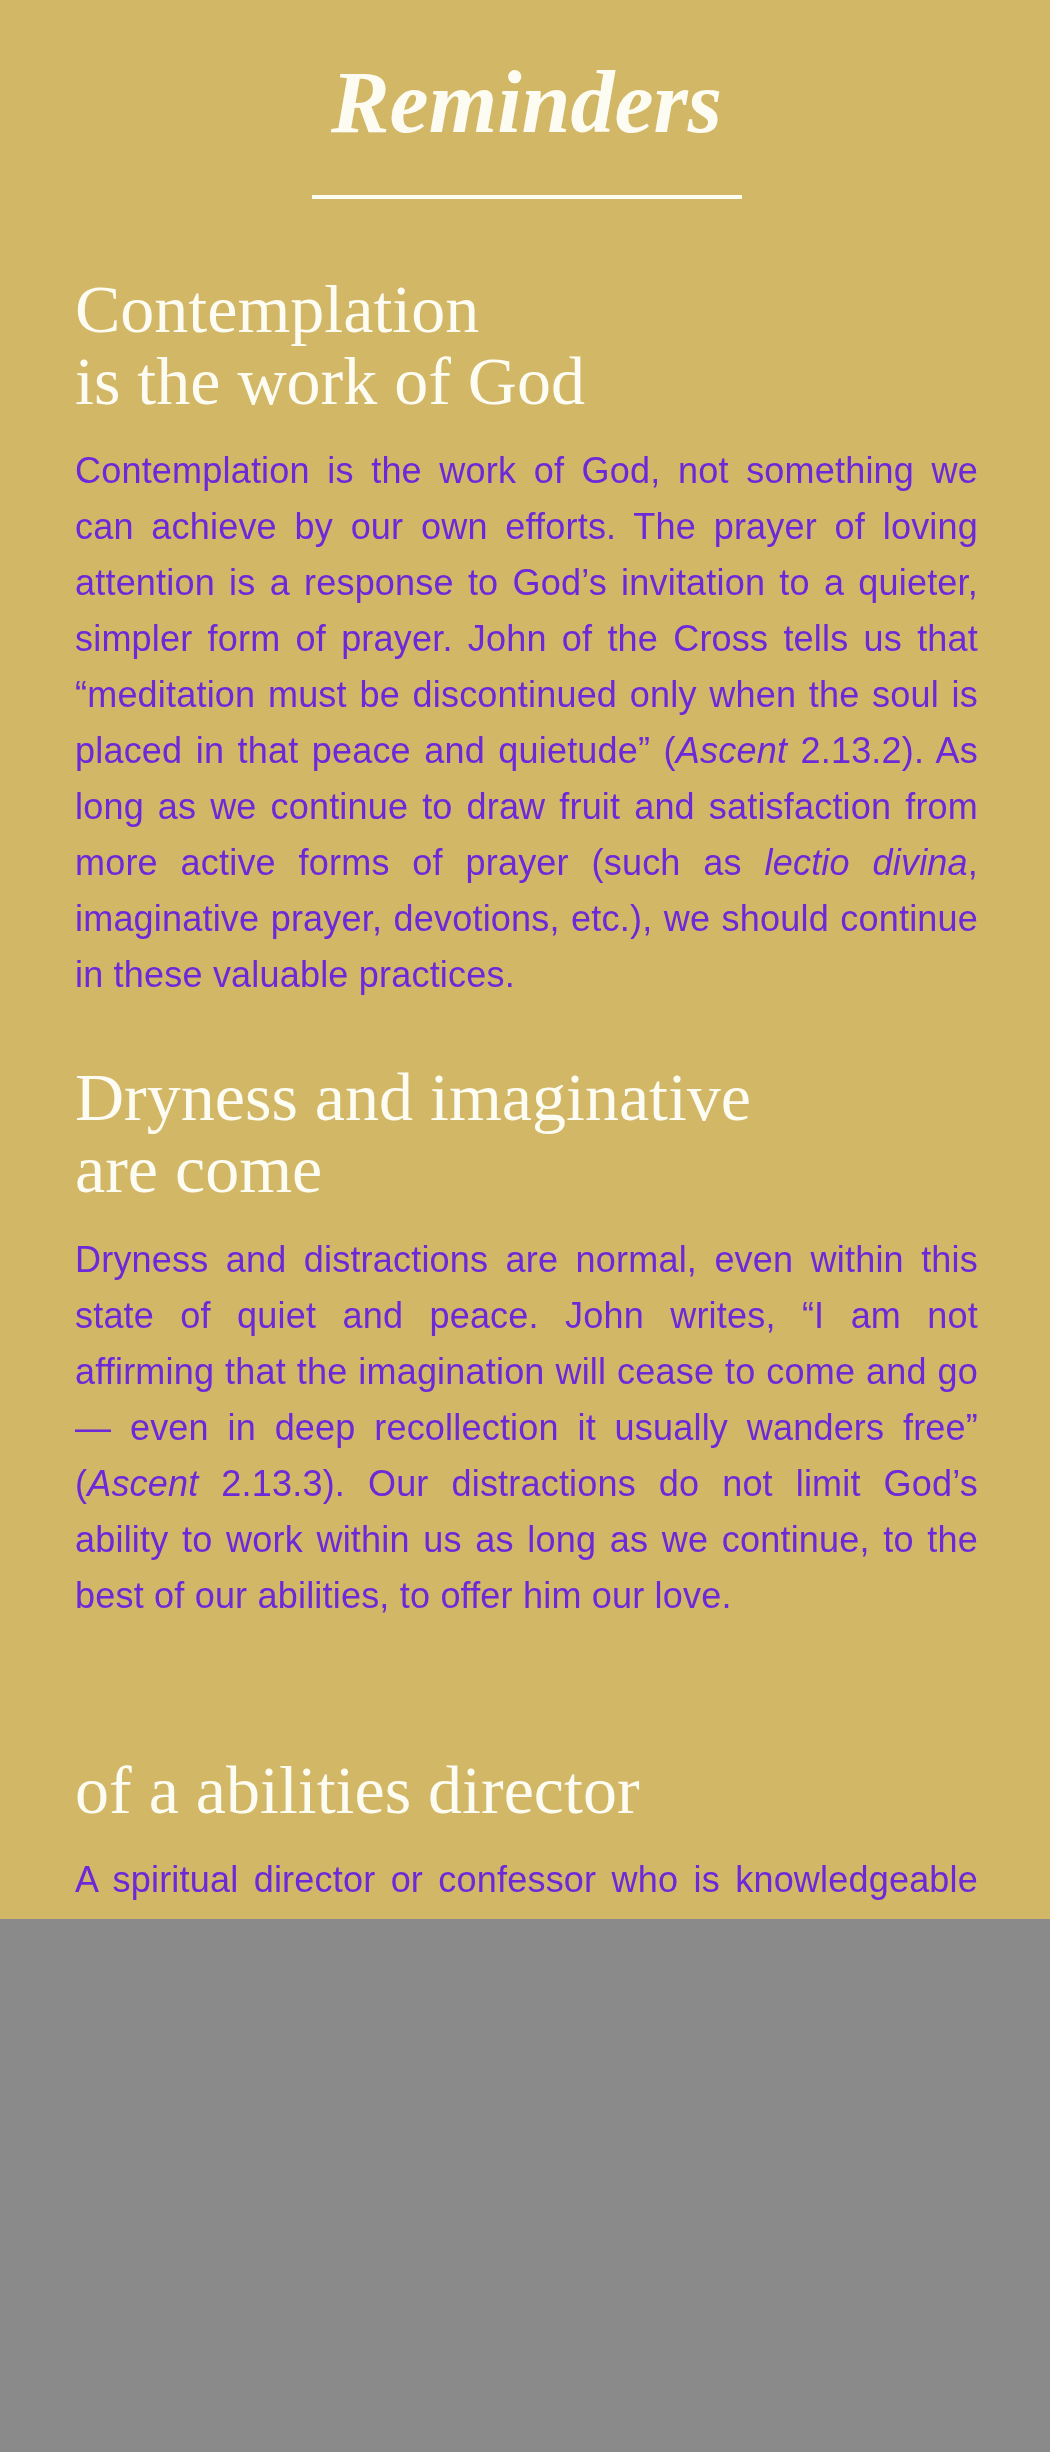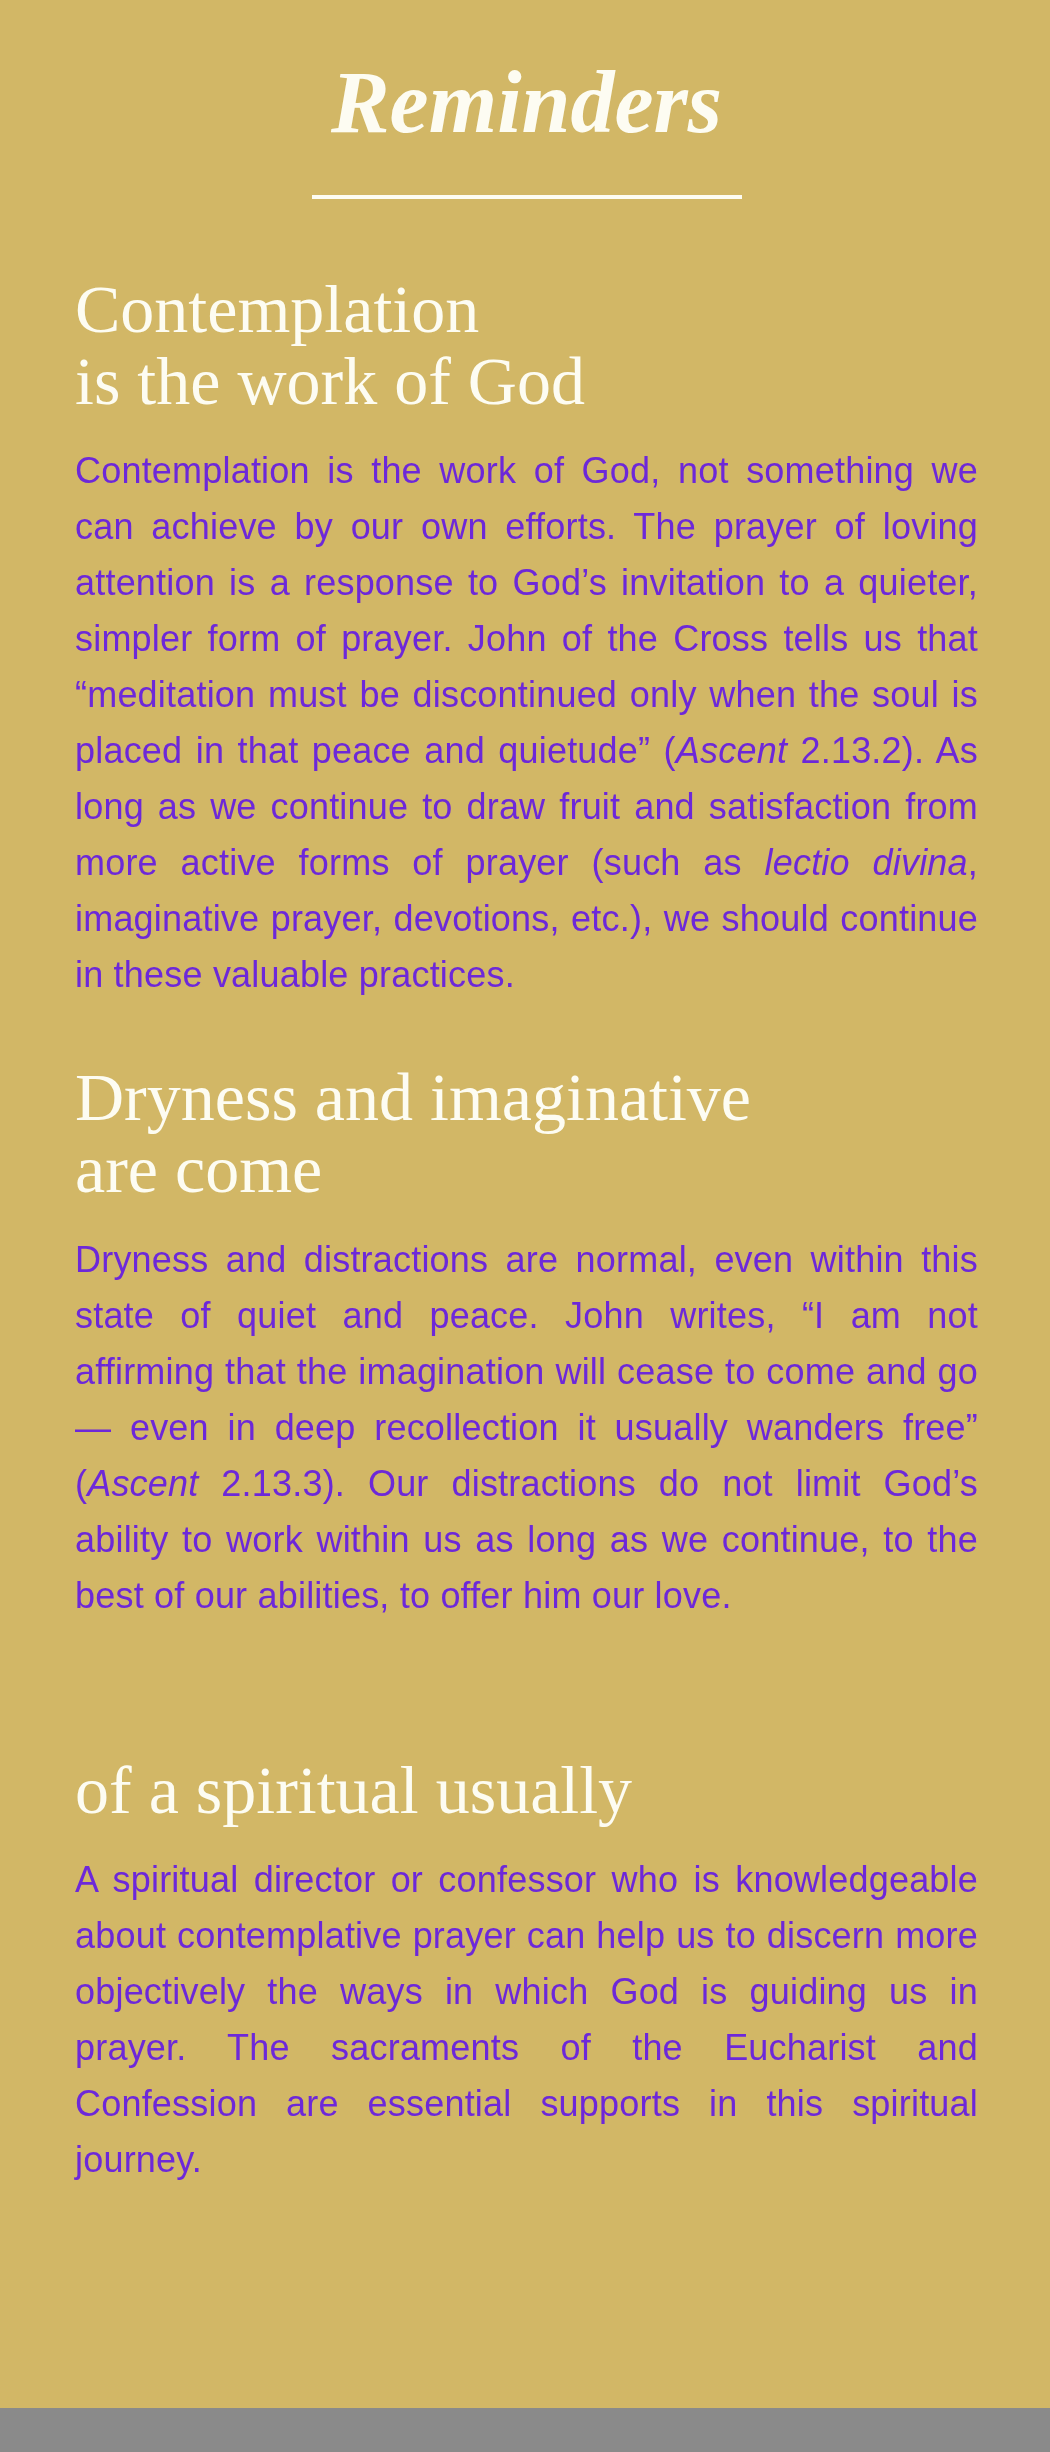--- a/index.html
+++ b/index.html
@@ -1,20 +1,20 @@
 <!DOCTYPE html>
 <html><head>
 <meta charset="utf-8">
 <style>
   * { margin: 0; padding: 0; box-sizing: border-box; }
   html, body { background: #8a8a8a; }
   .page {
     position: relative;
     width: 1050px;
-    height: 2408px;
+    height: 1919px;
     background: #d2b766;
     overflow: hidden;
     font-family: "Liberation Sans", sans-serif;
   }
   .content {
     padding: 0 72px 0 75px;
   }
   .title {
     margin-top: 52px;
     text-align: center;
@@ -67,18 +67,18 @@
     <p class="body-par"><span>Contemplation is the work of God, not something we can achieve by our own efforts. The prayer of loving attention is a response to God’s invitation to a quieter, simpler form of prayer. John of the Cross tells us that “meditation must be discontinued only when the soul is placed in that peace and quietude” (</span><i>Ascent</i><span> 2.13.2). As long as we continue to draw fruit and satisfaction from more active forms of prayer (such as </span><i>lectio divina</i><span>, imaginative prayer, devotions, etc.), we should continue in these valuable practices.</span></p>
 
     <h2 class="section-heading later">
       <span>Dryness and imaginative</span><br>
       <span>are come</span>
     </h2>
     <p class="body-par"><span>Dryness and distractions are normal, even within this state of quiet and peace. John writes, “I am not affirming that the imagination will cease to come and go — even in deep recollection it usually wanders free” (</span><i>Ascent</i><span> 2.13.3). Our distractions do not limit God’s ability to work within us as long as we continue, to the best of our abilities, to offer him our love.</span></p>
 
     <h2 class="section-heading later">
       <br>
-      <span>of a spiritual usually</span>
+      <span>of a abilities director</span>
     </h2>
     <p class="body-par"><span>A spiritual director or confessor who is knowledgeable about contemplative prayer can help us to discern more objectively the ways in which God is guiding us in prayer. The sacraments of the Eucharist and Confession are essential supports in this spiritual journey.</span></p>
 
   </div>
 </div>
 
 </body></html>

